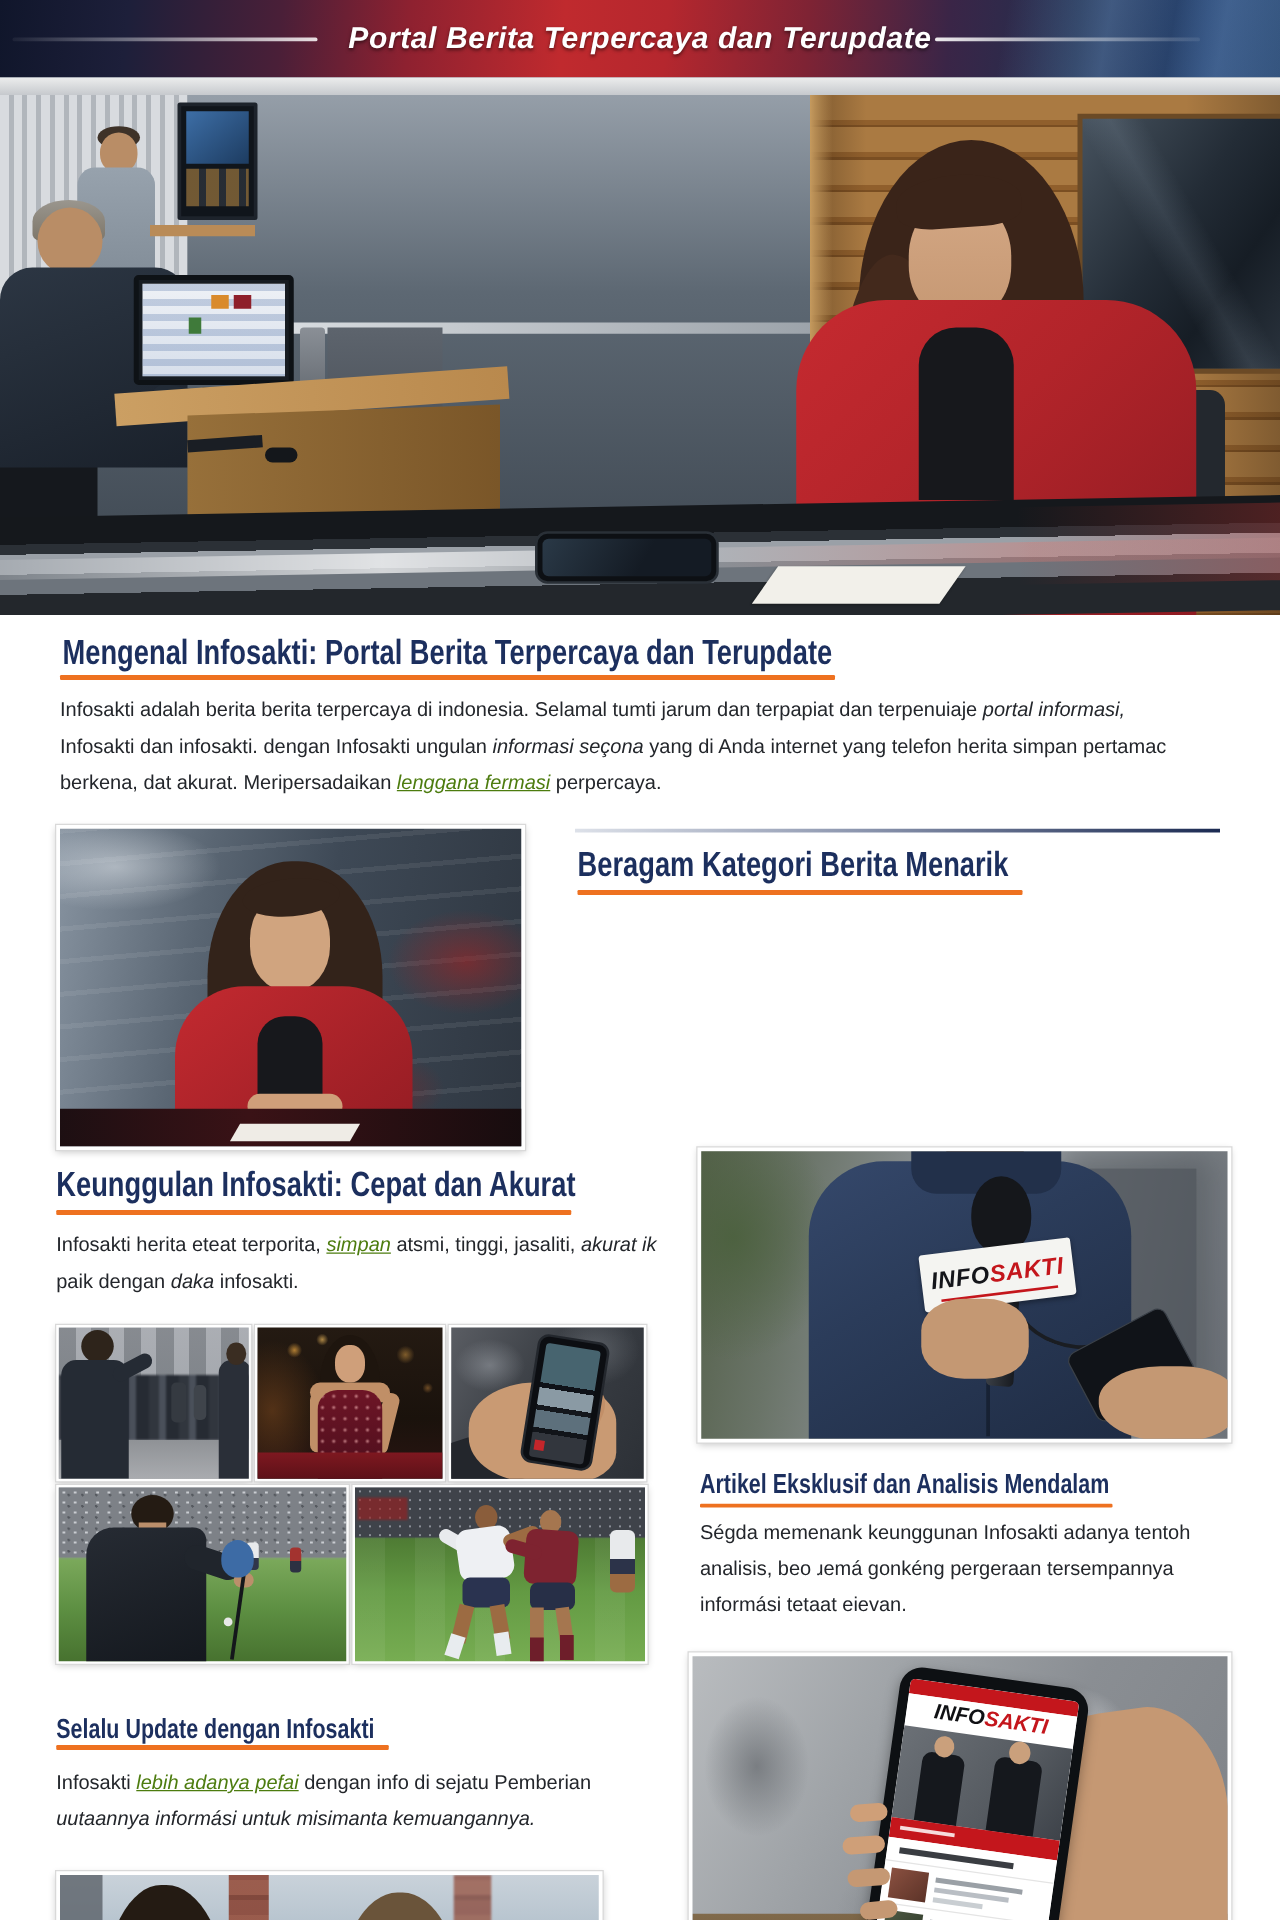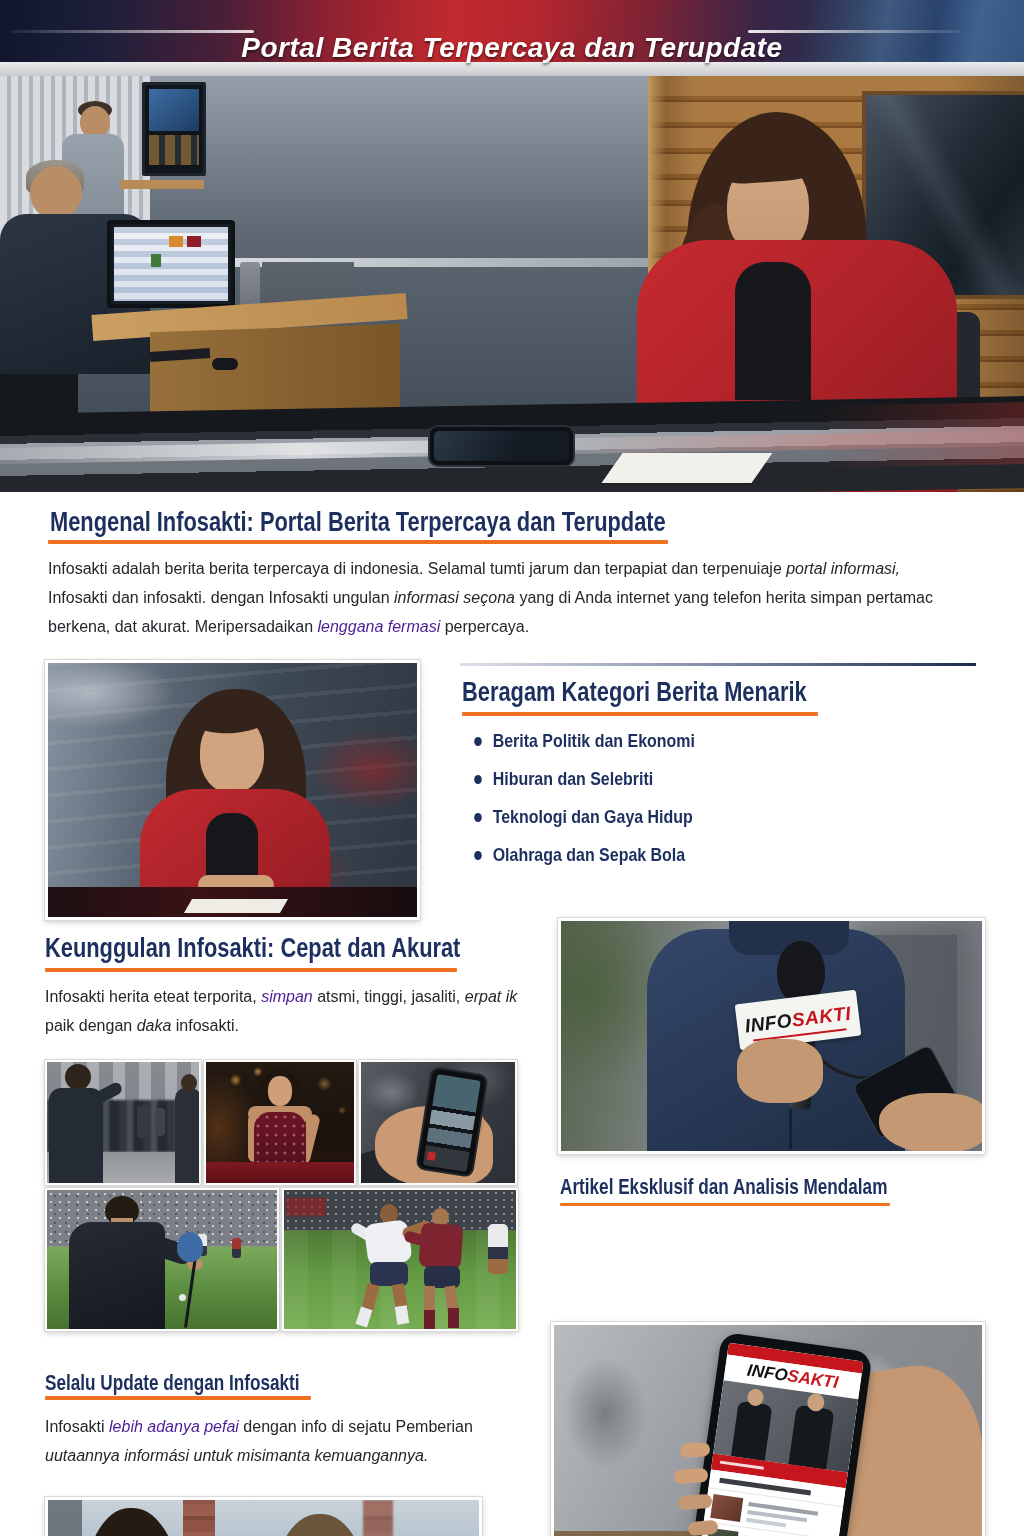--- a/index.html
+++ b/index.html
@@ -8,35 +8,35 @@
         font-family:"Liberation Sans",sans-serif;}
   .abs{position:absolute}
 
   
   .banner{left:0;top:0;width:1024px;height:62px;
     background:linear-gradient(95deg,#10162b 0%,#1d1f3a 10%,#4a1f38 22%,#8e2130 32%,#c02a2e 44%,
       #b5272e 52%,#7e2334 63%,#3a2547 74%,#21304f 84%,#2c4a77 94%,#35557f 100%);}
   .banner::after{content:"";position:absolute;inset:0;
     background:linear-gradient(100deg,transparent 78%,rgba(130,170,220,.30) 86%,transparent 91%,
       rgba(130,170,220,.22) 95%,transparent 100%);}
-  .banner-title{position:absolute;left:0;top:17px;width:100%;text-align:center;line-height:62px;
-    font-size:28px;font-weight:bold;font-style:italic;color:#fff;letter-spacing:.5px;
+  .banner-title{position:absolute;left:0;top:0;width:100%;text-align:center;line-height:62px;
+    font-size:24px;font-weight:bold;font-style:italic;color:#fff;letter-spacing:.5px;
     text-shadow:0 2px 3px rgba(0,0,0,.55);z-index:2}
   .banner-line{position:absolute;height:3px;top:30px;border-radius:2px;z-index:2}
   .bl-left{left:10px;width:244px;background:linear-gradient(90deg,rgba(255,255,255,.05),rgba(255,255,255,.85))}
   .bl-right{left:748px;width:212px;background:linear-gradient(90deg,rgba(255,255,255,.9),rgba(255,255,255,.08))}
 
   
   .h-xl{font-weight:bold;color:#1c2f5e;font-size:28px;line-height:32px;margin:0;
         transform:scaleX(.78);transform-origin:0 50%;white-space:nowrap}
   .h-lg{font-weight:bold;color:#1c2f5e;font-size:22px;line-height:26px;margin:0;
         transform:scaleX(.78);transform-origin:0 50%;white-space:nowrap}
   .rule{background:#ee7120;border-radius:1px}
   .body-text{font-size:16px;line-height:29px;color:#23262b;margin:0}
-  .blue-link{color:#4c1d95;font-style:italic;cursor:pointer}
+  .blue-link{color:#4d7c0f;text-decoration:underline;font-style:italic;cursor:pointer}
   .it{font-style:italic}
   .col-divider{background:linear-gradient(90deg,#dde1e9 0%,#8a94ad 45%,#1b2a52 100%);height:3px}
 
   .cat-list{list-style:none;margin:0;padding:0}
   .cat-item{position:relative;padding-left:27px;font-size:19px;font-weight:bold;color:#1c2f5e;
     height:38px;line-height:34px;transform:scaleX(.84);transform-origin:0 50%;white-space:nowrap}
   .cat-item::before{content:"";position:absolute;left:5px;top:13px;width:9px;height:9px;border-radius:50%;background:#1c2f5e}
 
   
   .photo{background:#fff;box-shadow:0 0 0 1px #d9d9d9,0 2px 6px rgba(0,0,0,.22);padding:3px}
@@ -150,30 +150,24 @@
       <div class="abs" style="left:158px;top:150px;width:52px;height:82px;background:#17181c;border-radius:22px 22px 0 0;"></div>
       <div class="abs" style="left:150px;top:212px;width:76px;height:20px;background:#cf9f7a;border-radius:10px;"></div>
       <div class="abs" style="left:-5px;top:224px;width:390px;height:36px;background:linear-gradient(90deg,#1c0f12,#3a1216 40%,#150c0e);"></div>
       <div class="abs" style="left:140px;top:236px;width:96px;height:14px;background:#efece6;transform:skewX(-30deg);"></div>
     </div>
   </div>
 
   <div class="abs col-divider" style="left:460px;top:663px;width:516px;"></div>
   <h3 class="abs h-xl" style="left:462px;top:676px;">Beragam Kategori Berita Menarik</h3>
   <div class="abs rule" style="left:462px;top:712px;width:356px;height:4px;"></div>
-  <ul class="abs cat-list" style="left:470px;top:724px;width:500px;">
-    <li class="cat-item">Berita Politik dan Ekonomi</li>
-    <li class="cat-item">Hiburan dan Selebriti</li>
-    <li class="cat-item">Teknologi dan Gaya Hidup</li>
-    <li class="cat-item">Olahraga dan Sepak Bola</li>
-  </ul>
 
   <h2 class="abs h-xl" style="left:45px;top:932px;">Keunggulan Infosakti: Cepat dan Akurat</h2>
   <div class="abs rule" style="left:45px;top:968px;width:412px;height:4px;"></div>
-  <p class="abs body-text" style="left:45px;top:982px;width:490px;"><span>Infosakti herita eteat terporita, </span><a class="blue-link">simpan</a><span> atsmi, tinggi, jasaliti, </span><span class="it">erpat ik</span><span> paik dengan </span><span class="it">daka</span><span> infosakti.</span></p>
+  <p class="abs body-text" style="left:45px;top:982px;width:490px;"><span>Infosakti herita eteat terporita, </span><a class="blue-link">simpan</a><span> atsmi, tinggi, jasaliti, </span><span class="it">akurat ik</span><span> paik dengan </span><span class="it">daka</span><span> infosakti.</span></p>
 
   <div class="abs photo" style="left:45px;top:1060px;width:156px;height:125px;padding:2px;">
     <div class="ph" style="background:linear-gradient(180deg,#c3c6ca 0%,#aab0b5 30%,#8e9298 45%,#7b7f85 60%,#94979b 100%);">
       <div class="abs" style="left:0;top:0;width:152px;height:42px;background:repeating-linear-gradient(90deg,rgba(120,124,130,.8) 0 14px,rgba(165,168,174,.8) 14px 26px);"></div>
       <div class="abs" style="left:0;top:38px;width:152px;height:52px;filter:blur(1px);background:repeating-linear-gradient(90deg,#31363e 0 8px,#4a505a 8px 14px,#262b33 14px 24px);"></div>
       <div class="abs" style="left:0;top:90px;width:152px;height:31px;background:linear-gradient(180deg,#8f9296,#a9abaf);"></div>
       <div class="abs" style="left:18px;top:2px;width:26px;height:26px;background:#2e241b;border-radius:50%;"></div>
       <div class="abs" style="left:2px;top:26px;width:54px;height:95px;background:#252b34;border-radius:12px 12px 0 0;"></div>
       <div class="abs" style="left:42px;top:26px;width:34px;height:12px;background:#252b34;border-radius:6px;transform:rotate(-28deg);"></div>
       <div class="abs" style="left:128px;top:26px;width:26px;height:95px;background:#2a2f38;border-radius:10px 10px 0 0;"></div>
@@ -290,20 +284,21 @@
         <i class="abs" style="left:14px;bottom:7px;width:94px;height:2px;background:#c4161c;"></i>
       </div>
       <div class="abs" style="left:176px;top:118px;width:86px;height:64px;background:#c49873;border-radius:40%;"></div>
       <div class="abs" style="left:300px;top:140px;width:88px;height:62px;background:#101318;border:1px solid #3a4048;border-radius:8px;transform:rotate(-28deg);"></div>
       <div class="abs" style="left:318px;top:172px;width:110px;height:60px;background:#c49873;border-radius:45% 40% 40% 50%;"></div>
     </div>
   </div>
 
   <h3 class="abs h-lg" style="left:560px;top:1174px;">Artikel Eksklusif dan Analisis Mendalam</h3>
   <div class="abs rule" style="left:560px;top:1203px;width:330px;height:3px;"></div>
+  <p class="abs body-text" style="left:560px;top:1212px;width:424px;">Ségda memenank keunggunan Infosakti adanya tentoh analisis, beo ɹemá gonkéng pergeraan tersempannya informási tetaat eievan.</p>
 
   <h3 class="abs h-lg" style="left:45px;top:1370px;">Selalu Update dengan Infosakti</h3>
   <div class="abs rule" style="left:45px;top:1396px;width:266px;height:4px;"></div>
   <p class="abs body-text" style="left:45px;top:1412px;width:478px;"><span>Infosakti </span><a class="blue-link">lebih adanya pefai</a><span> dengan info di sejatu Pemberian </span><span class="it">uutaannya informási untuk misimanta kemuangannya.</span></p>
 
   <div class="abs photo" style="left:551px;top:1322px;width:434px;height:300px;">
     <div class="ph" style="background:radial-gradient(60px 80px at 12% 30%,rgba(90,94,99,.6),transparent 70%),
                 radial-gradient(80px 60px at 40% 70%,rgba(120,124,128,.5),transparent 70%),
                 radial-gradient(70px 50px at 70% 20%,rgba(230,232,235,.7),transparent 70%),
                 linear-gradient(120deg,#b9bcbf 0%,#9fa3a7 30%,#8a8e93 55%,#7c8085 100%);">

